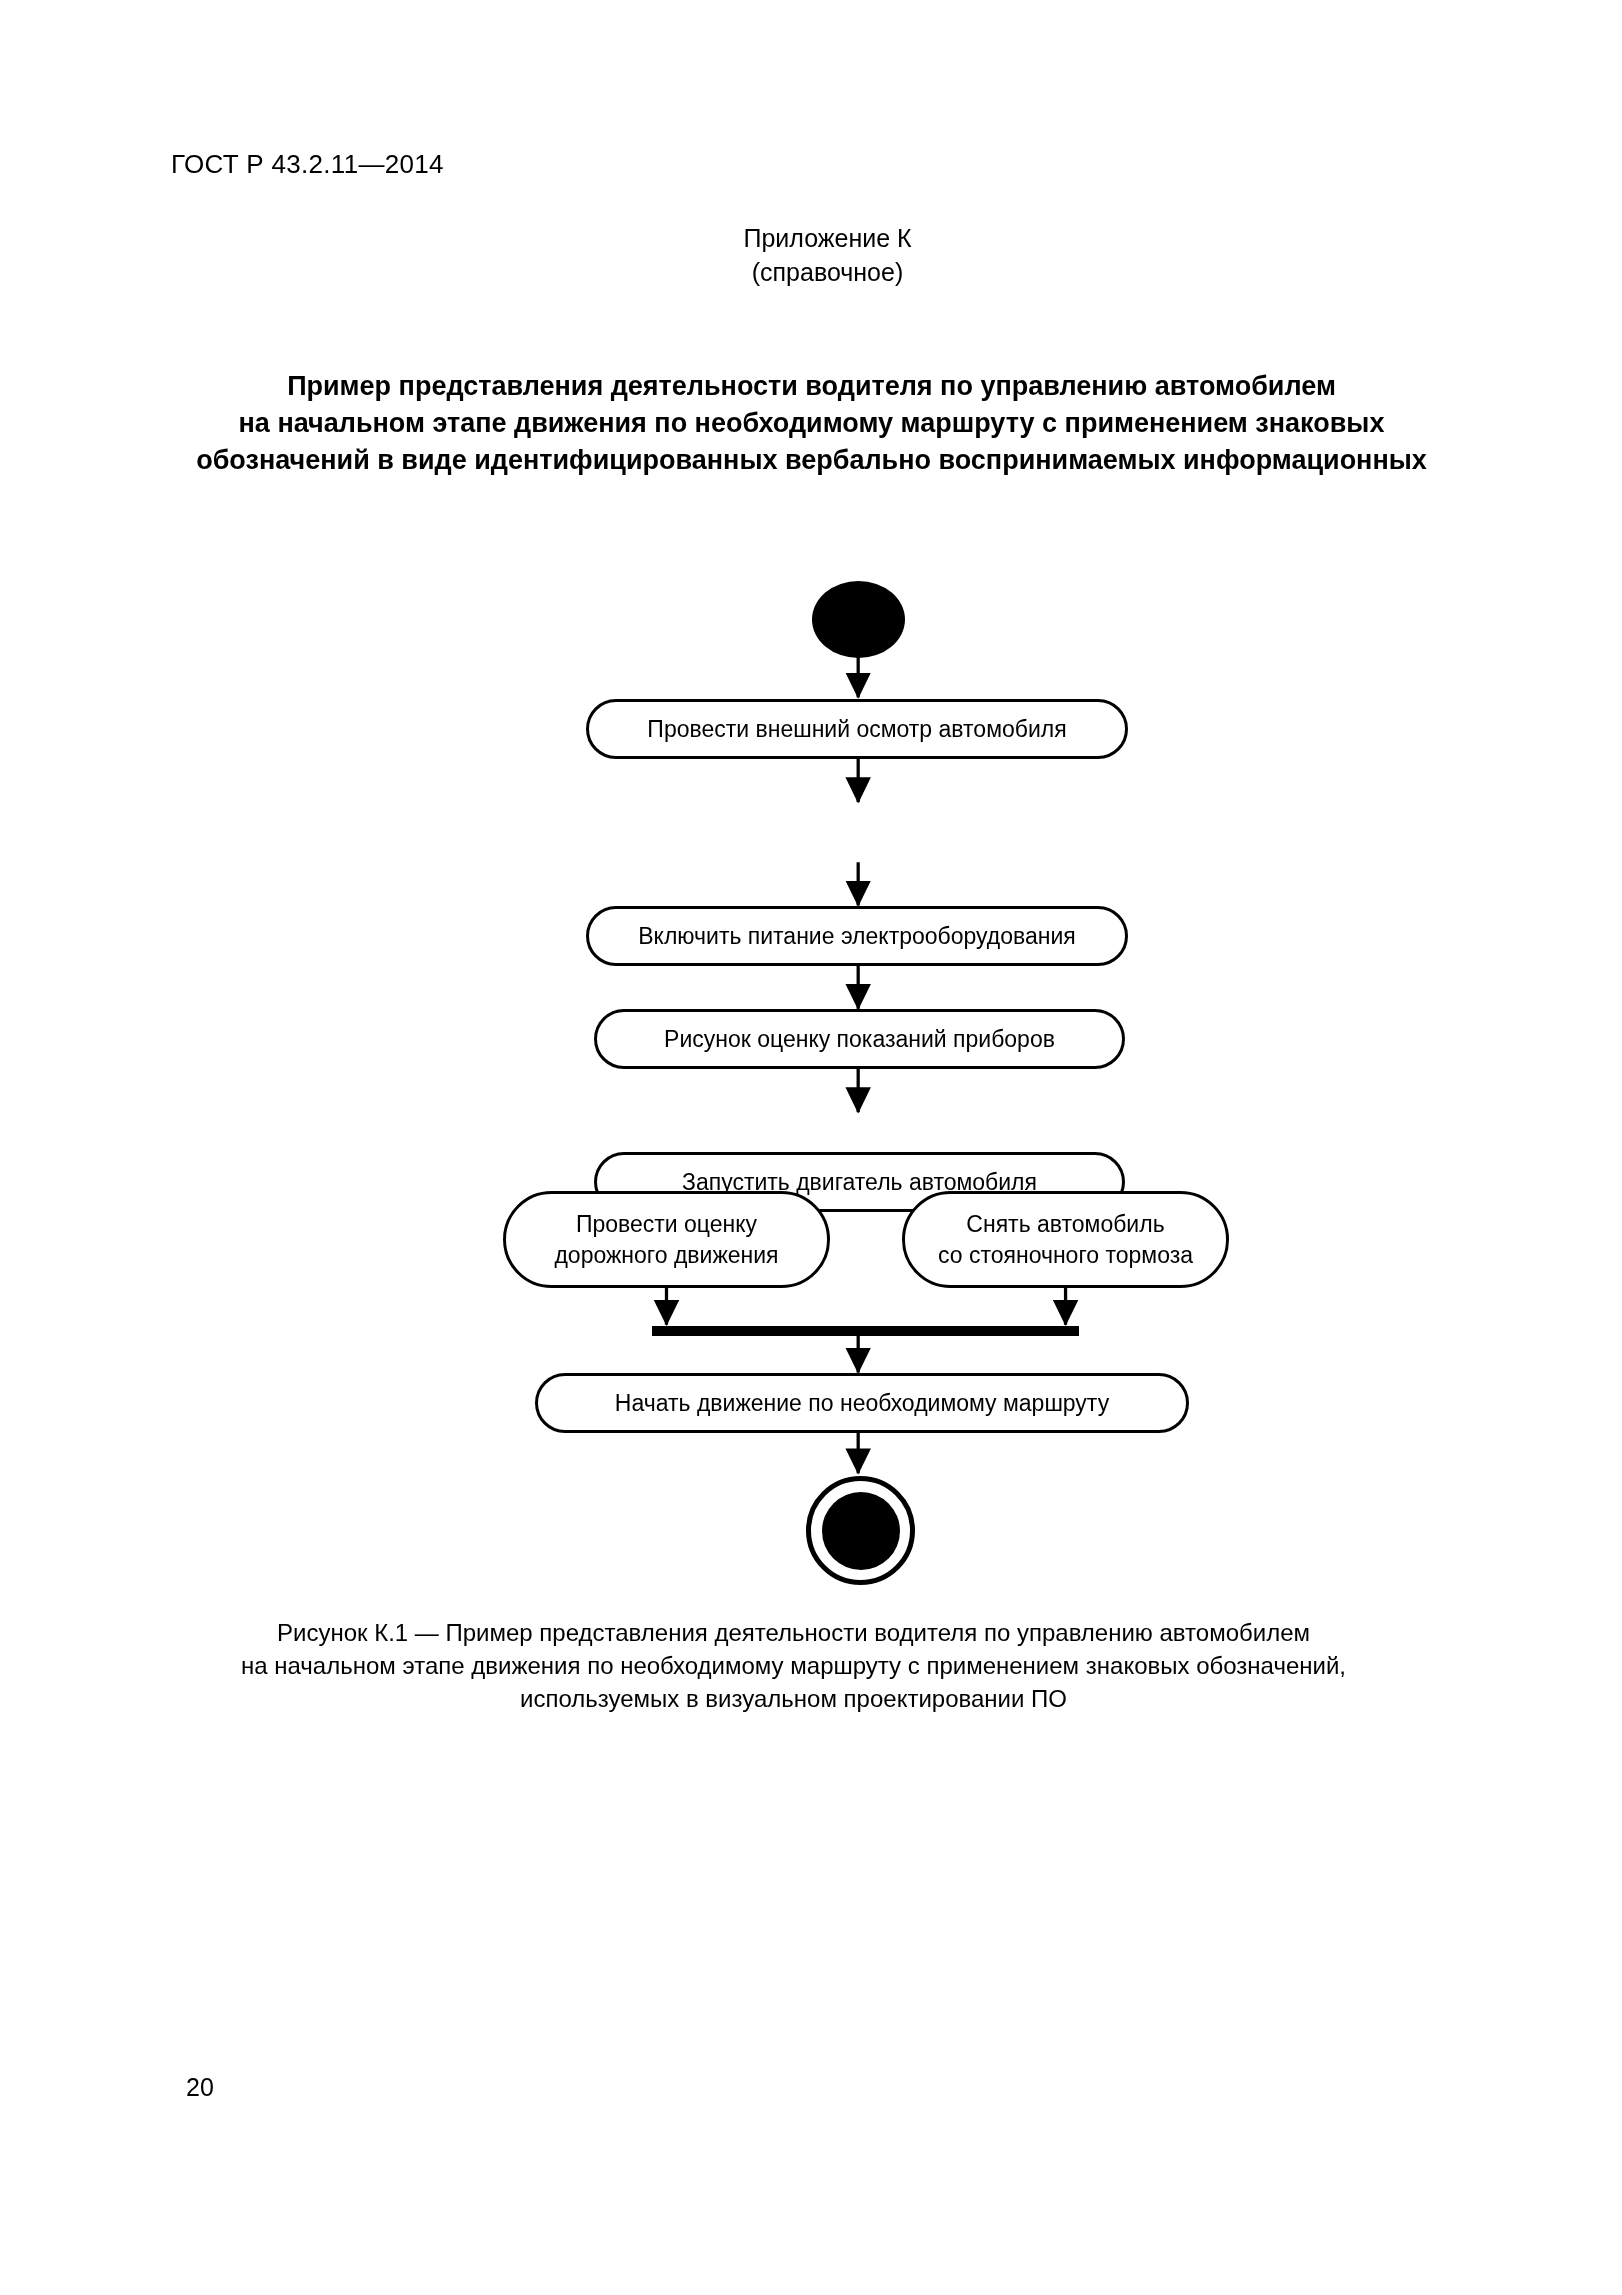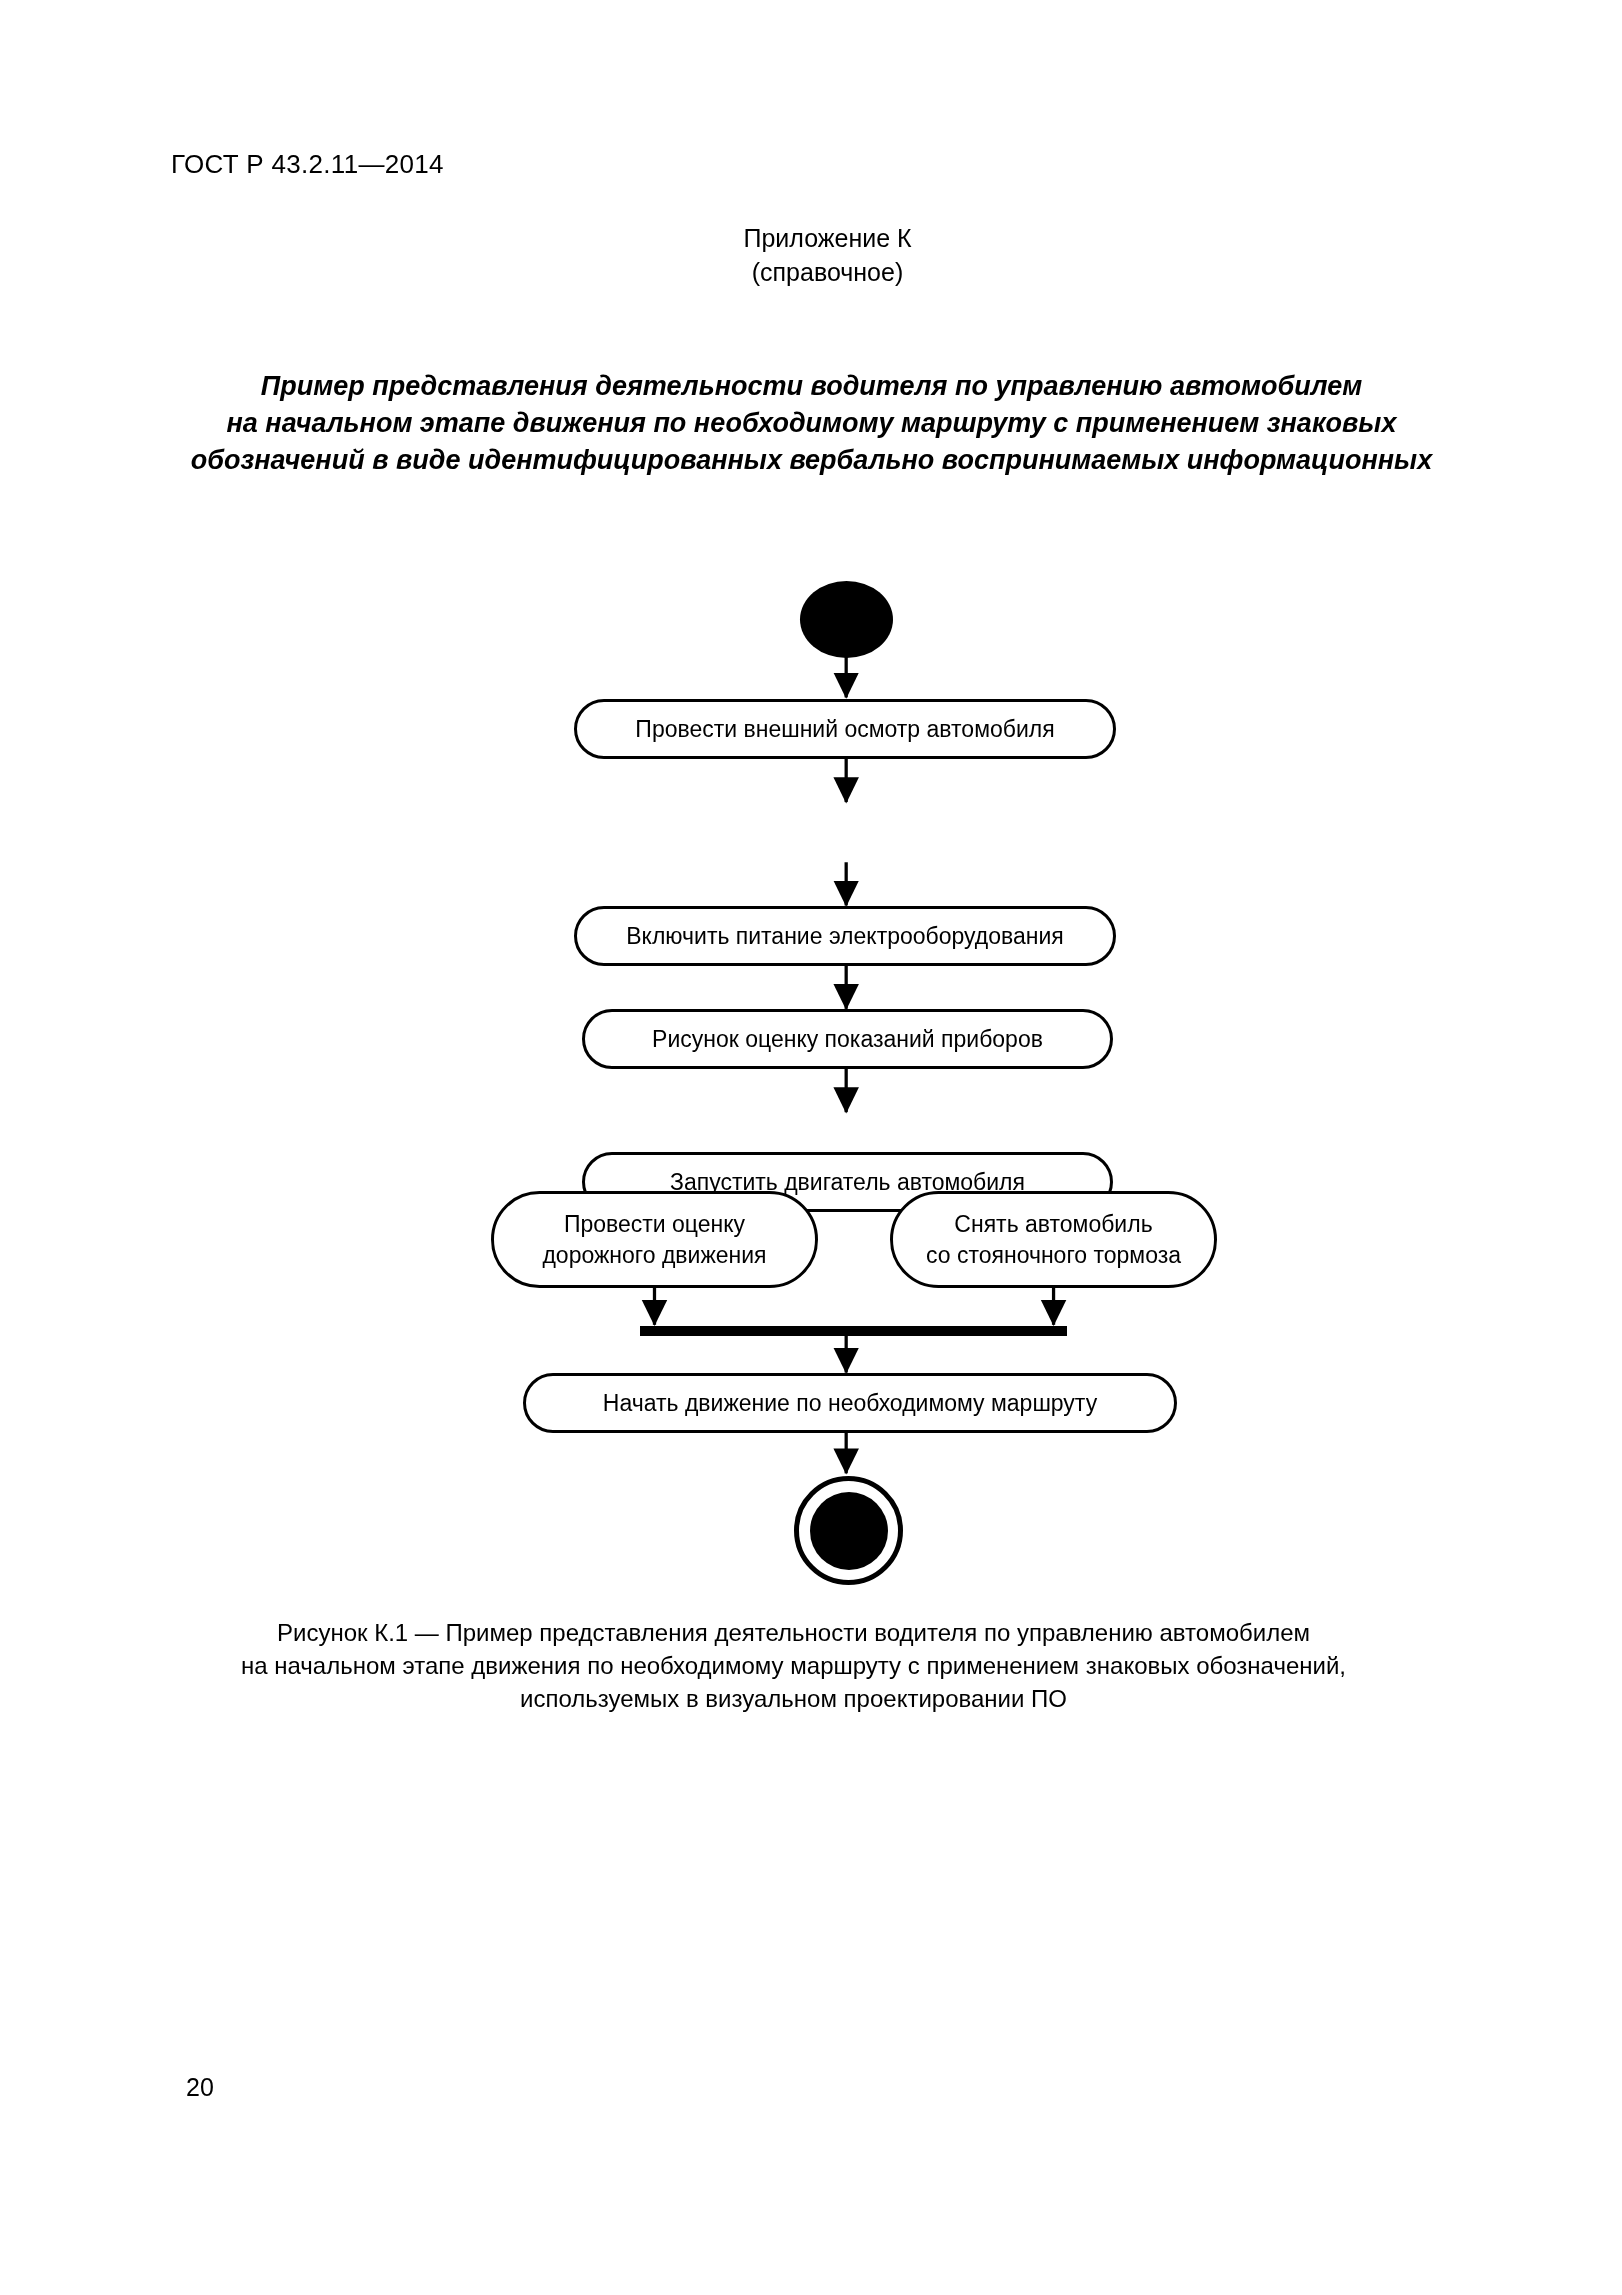--- a/index.html
+++ b/index.html
@@ -51,26 +51,26 @@
   .main-title {
     position: absolute;
     left: 157px;
     top: 368px;
     width: 1309px;
     text-align: center;
     font-size: 27px;
     font-weight: bold;
     line-height: 37px;
   }
-  .main-title div { white-space: nowrap; font-style: italic; }
+  .main-title div { white-space: nowrap; }
 
   
   .diagram {
     position: absolute;
-    left: 0;
+    left: 12px;
     top: 0;
     width: 1297px;
     height: 2295px;
     pointer-events: none;
   }
   .diagram-layer {
     position: absolute;
     left: 0; top: 0;
     width: 1623px; height: 2295px;
   }

